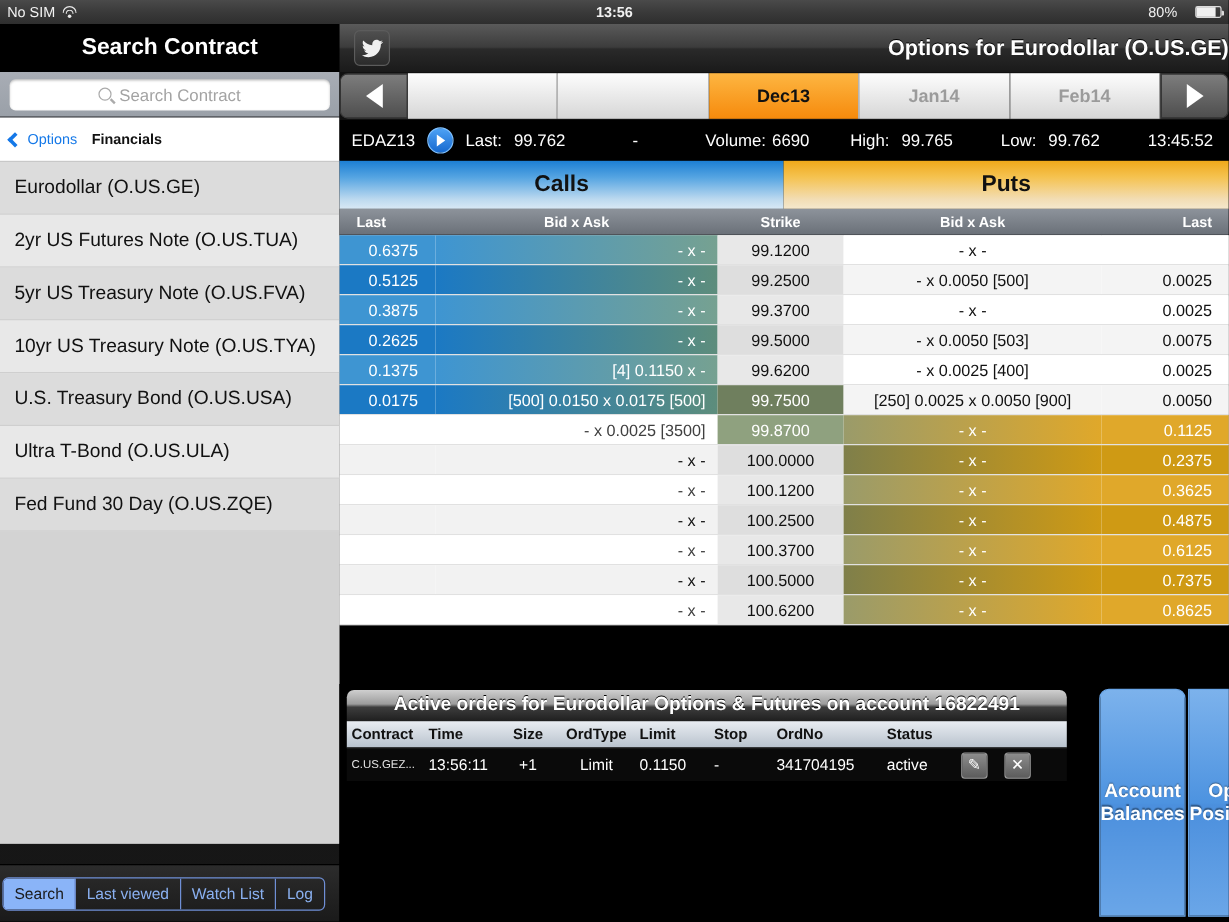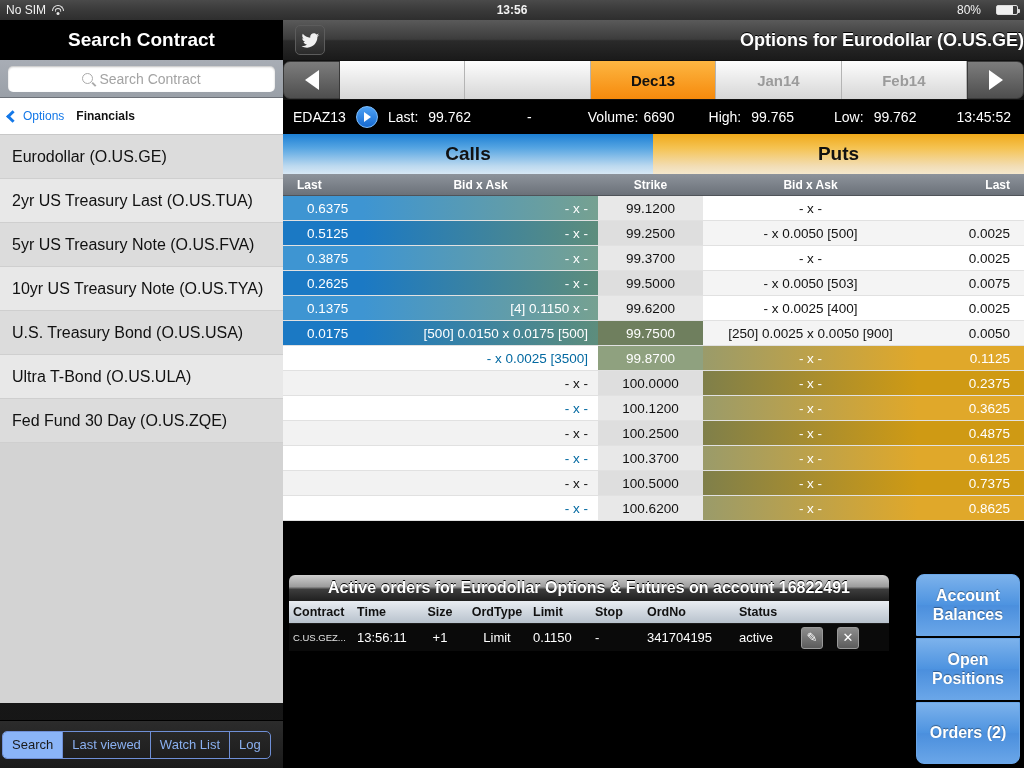--- a/index.html
+++ b/index.html
@@ -169,21 +169,21 @@
   .cell.ba-r   { width:215px; justify-content:center; }
   .cell.last-r { flex:1; justify-content:flex-end; padding-right:14px; }
 
   
   .orow.itm-call .cell.last-l { color:#fff; }
   .orow.itm-call .cell.ba-l   { color:#fff; }
   .orow.itm-call.a .cell.last-l { background:#3e95d2; }
   .orow.itm-call.a .cell.ba-l   { background:linear-gradient(to right,#3e95d2,#76a191); }
   .orow.itm-call.b .cell.last-l { background:#1b79c4; }
   .orow.itm-call.b .cell.ba-l   { background:linear-gradient(to right,#1b79c4,#5d8d7c); }
-  .orow.otm-call.a .cell.last-l,.orow.otm-call.a .cell.ba-l { background:#ffffff; color:#0369a1;}
+  .orow.otm-call.a .cell.last-l,.orow.otm-call.a .cell.ba-l { background:#ffffff; color:#404040;}
   .orow.otm-call.b .cell.last-l,.orow.otm-call.b .cell.ba-l { background:#f2f2f2; color:#111;}
 
   
   .orow.a .cell.strike { background:#e8e8e8; color:#111; }
   .orow.b .cell.strike { background:#dedede; color:#111; }
   .orow.strike-hl-1 .cell.strike { background:#6f7f5e; color:#fff; }
   .orow.strike-hl-2 .cell.strike { background:#8fa17f; color:#fff; }
 
   
   .orow.otm-put.a .cell.ba-r,.orow.otm-put.a .cell.last-r { background:#ffffff; color:#111;}
@@ -228,21 +228,21 @@
     width:22px;height:22px;border-radius:3px;
     background:linear-gradient(to bottom,#8d8d8d,#5c5c5c);
     border:1px solid #999; display:flex;align-items:center;justify-content:center;
     color:#fff; font-size:13px; cursor:pointer;
   }
   .ord-body { background:#000; height:116px; }
 
   
   .rbtns {
     position:absolute; right:4px; bottom:4px; width:104px; height:190px;
-    display:flex; flex-direction:column; gap:2px;
+    display:flex; flex-direction:row; gap:2px;
   }
   .rbtn {
     flex:1; background:linear-gradient(to bottom,#7cb2ec,#4d93e0 50%,#4b8fdd 51%,#6aa6e8);
     color:#fff; font-size:16px; font-weight:bold; text-shadow:0 -1px 1px rgba(0,0,0,.4);
     display:flex; align-items:center; justify-content:center; text-align:center;
     cursor:pointer; border:1px solid #6aa6e8; line-height:1.2;
   }
   .rbtn:first-child { border-radius:8px 8px 0 0; }
   .rbtn:last-child  { border-radius:0 0 8px 8px; }
   .main-bottom-bg { position:absolute; left:0; bottom:0; width:741px; height:198px; background:#000;}
@@ -286,21 +286,21 @@
         <span>Options</span>
       </span>
       <span class="bc-cur">Financials</span>
     </div>
 
     <div class="lp-list">
       <div class="lp-item">
           <span>Eurodollar (O.US.GE)</span>
         </div>
       <div class="lp-item">
-          <span>2yr US Treasury Last (O.US.TUA)</span>
+          <span>2yr US Futures Note (O.US.TUA)</span>
         </div>
       <div class="lp-item">
           <span>5yr US Treasury Note (O.US.FVA)</span>
         </div>
       <div class="lp-item">
           <span>10yr US Treasury Note (O.US.TYA)</span>
         </div>
       <div class="lp-item">
           <span>U.S. Treasury Bond (O.US.USA)</span>
         </div>

